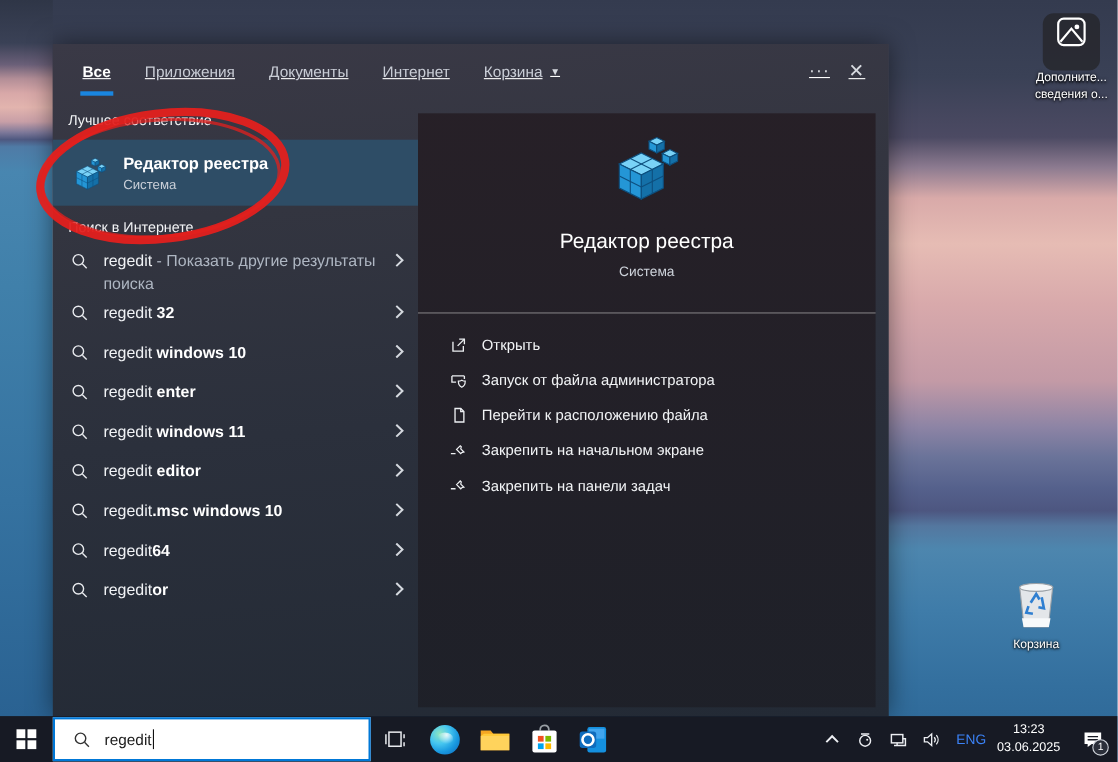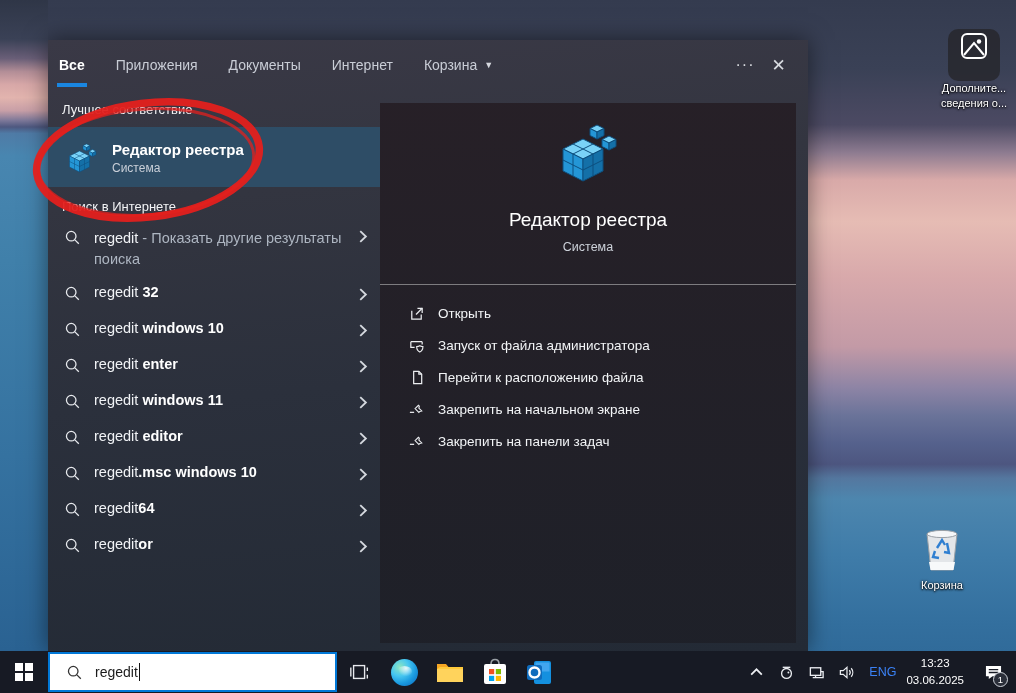--- a/index.html
+++ b/index.html
@@ -28,39 +28,39 @@
   .info-tile { width:52px; height:52px; border-radius:10px; background:rgba(38,38,42,0.8);
     display:flex; align-items:center; justify-content:center; }
   .bin-glyph { width:50px; height:48px; }
   
   .panel {
     position:absolute; left:48px; top:40px; width:760px; height:611px;
     background:linear-gradient(175deg,#3a3946 0%,#333540 25%,#2b303c 55%,#232a35 100%);
     box-shadow:0 0 22px rgba(0,0,0,0.5);
     color:#fff;
   }
-  .tabbar { height:50px; display:flex; align-items:center; padding-left:11px; }
+  .tabbar { height:50px; display:flex; align-items:center; padding-left:27px;text-decoration:underline; }
   .tab { position:relative; margin-right:31px; font-size:14px; color:#c9cdd6; height:50px;
     display:flex; align-items:center; cursor:default; }
   .tab.active { color:#fff; font-weight:bold; }
   .tab.active::after { content:""; position:absolute; left:-2px; right:-2px; bottom:3px;
     height:4px; background:#1a86e0; }
   .tab .arrow { font-size:9px; margin-left:7px; color:#d6d9df; }
   .tabbar-spacer { flex:1; }
   .tab-btn { color:#d8dbe0; font-size:16px; width:34px; text-align:center; letter-spacing:1px; }
   .tab-btn.close { font-size:17px; margin-right:12px; }
   
   .left-pane { position:absolute; left:0; top:50px; width:332px; bottom:0; }
   .sec-header { font-size:13px; color:#f2f3f5; margin:12px 0 0 14px; height:16px; }
   .best-row { margin-top:9px; height:60px; background:#2e4d66; display:flex; align-items:center; padding-left:18px; }
   .best-icon { width:32px; height:32px; margin-right:14px; }
   .best-title { font-size:15px; font-weight:bold; color:#fff; line-height:1.45; }
   .best-sub { font-size:12px; color:#c9cfd8; }
   .sugg-list { margin-top:6px; }
-  .sugg-row { display:flex; align-items:center; padding:0 10px 0 16px; height:36px; }
+  .sugg-row { display:flex; align-items:flex-start; padding:0 10px 0 16px; height:36px; }
   .sugg-row.tall { height:54px; align-items:flex-start; padding-top:7px; }
   .sugg-ico { width:17px; height:17px; margin-right:13px; flex:none; color:#e8eaee; margin-top:1px; }
   .sugg-text { flex:1; font-size:14.5px; color:#f0f2f5; line-height:1.45; }
   .sugg-text b { font-weight:bold; color:#fff; }
   .sugg-note { color:#aeb6c2; }
   .chev { width:13px; height:13px; color:#d4d8de; flex:none; margin-left:6px; margin-top:2px; }
   
   .card {
     position:absolute; left:332px; top:63px; width:416px; height:540px;
     background:linear-gradient(180deg, rgba(38,31,38,0.96) 0%, rgba(30,32,40,0.96) 100%);
@@ -156,21 +156,21 @@
         <polygon points="53,17 60,20.5 53,24 46,20.5" fill="#79d2f7"></polygon>
         <polygon points="46,20.5 53,24 53,31 46,27.5" fill="#2496d6"></polygon>
         <polygon points="53,24 60,20.5 60,27.5 53,31" fill="#1470a8"></polygon>
       </g>
     </symbol>
   </defs>
 </svg>
 
 <div class="left-strip"></div>
 
-<div class="desk-icon" style="left:932px; top:29px;">
+<div class="desk-icon" style="left:932px; top:12px;">
   <span class="glyph info-tile">
     <svg width="34" height="34" viewBox="0 0 34 34">
       <rect x="5" y="5" width="24" height="24" rx="5" fill="none" stroke="#fff" stroke-width="2"></rect>
       <circle cx="22" cy="12.5" r="2.2" fill="#fff"></circle>
       <path d="M7 26 L17 14 L27 26" fill="none" stroke="#fff" stroke-width="2"></path>
     </svg>
   </span>
   <div>Дополните...</div>
   <div>сведения о...</div>
 </div>

